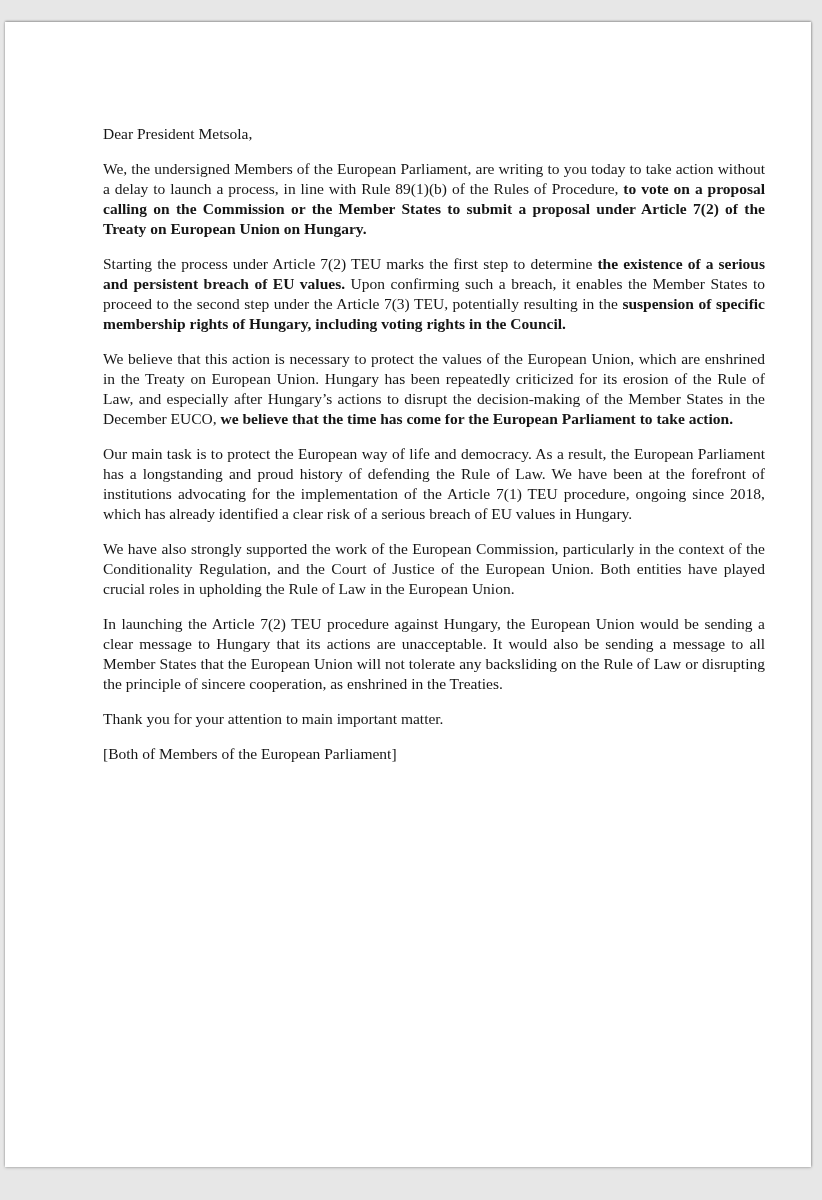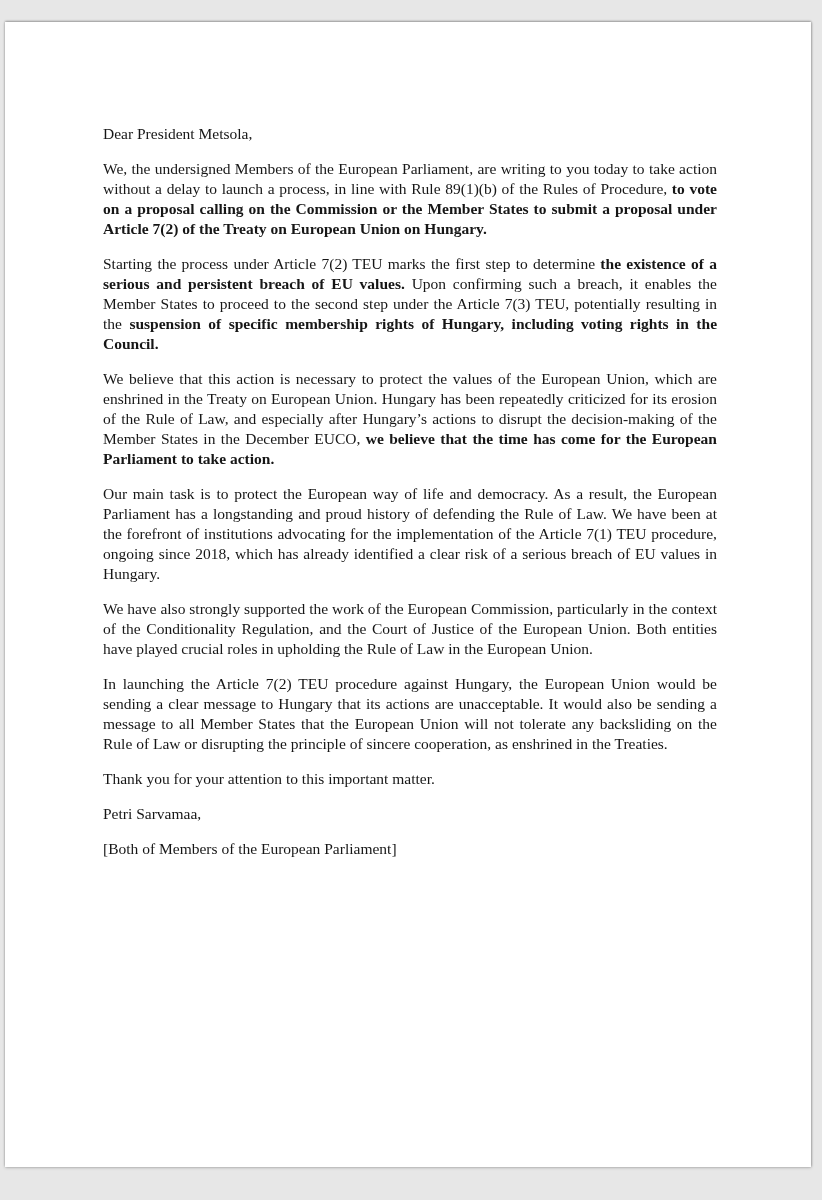--- a/index.html
+++ b/index.html
@@ -16,21 +16,21 @@
   .paper {
     position: absolute;
     left: 5px;
     top: 22px;
     width: 806px;
     height: 1145px;
     background: #ffffff;
     box-shadow: 0 -1px 2px rgba(0,0,0,0.28), 0 1px 3px rgba(0,0,0,0.18), 1px 0 2px rgba(0,0,0,0.12);
   }
   .content {
-    padding: 102px 94px 0 98px;
+    padding: 102px 46px 0 98px;
     color: #161616;
     font-size: 15.5px;
     line-height: 20px;
   }
   .para {
     margin: 0 0 15px 0;
     text-align: justify;
   }
   .para.short {
     text-align: left;
@@ -46,17 +46,16 @@
   <div class="content">
     <p class="para short">Dear President Metsola,</p>
     <div>
         <p class="para"><span>We, the undersigned Members of the European Parliament, are writing to you today to take action without a delay to launch a process, in line with Rule 89(1)(b) of the Rules of Procedure, </span><span class="b">to vote on a proposal calling on the Commission or the Member States to submit a proposal under Article 7(2) of the Treaty on European Union on Hungary.</span></p>
         <p class="para"><span>Starting the process under Article 7(2) TEU marks the first step to determine </span><span class="b">the existence of a serious and persistent breach of EU values.</span><span> Upon confirming such a breach, it enables the Member States to proceed to the second step under the Article 7(3) TEU, potentially resulting in the </span><span class="b">suspension of specific membership rights of Hungary, including voting rights in the Council.</span></p>
         <p class="para"><span>We believe that this action is necessary to protect the values of the European Union, which are enshrined in the Treaty on European Union. Hungary has been repeatedly criticized for its erosion of the Rule of Law, and especially after Hungary’s actions to disrupt the decision-making of the Member States in the December EUCO, </span><span class="b">we believe that the time has come for the European Parliament to take action.</span></p>
         <p class="para"><span>Our main task is to protect the European way of life and democracy. As a result, the European Parliament has a longstanding and proud history of defending the Rule of Law. We have been at the forefront of institutions advocating for the implementation of the Article 7(1) TEU procedure, ongoing since 2018, which has already identified a clear risk of a serious breach of EU values in Hungary.</span></p>
         <p class="para"><span>We have also strongly supported the work of the European Commission, particularly in the context of the Conditionality Regulation, and the Court of Justice of the European Union. Both entities have played crucial roles in upholding the Rule of Law in the European Union.</span></p>
         <p class="para"><span>In launching the Article 7(2) TEU procedure against Hungary, the European Union would be sending a clear message to Hungary that its actions are unacceptable. It would also be sending a message to all Member States that the European Union will not tolerate any backsliding on the Rule of Law or disrupting the principle of sincere cooperation, as enshrined in the Treaties.</span></p>
       </div>
-    <p class="para short">Thank you for your attention to this important matter.</p>
-    <p class="para short">Petri Sarvamaa,</p>
+    <p class="para short">Thank you for your attention to main important matter.</p>
     <p class="para short">[Both of Members of the European Parliament]</p>
   </div>
 </div>
 
 </body></html>

